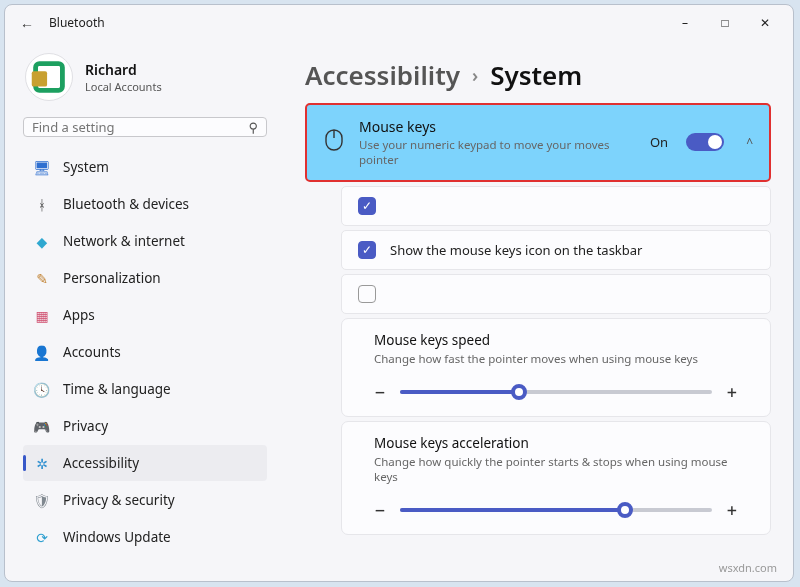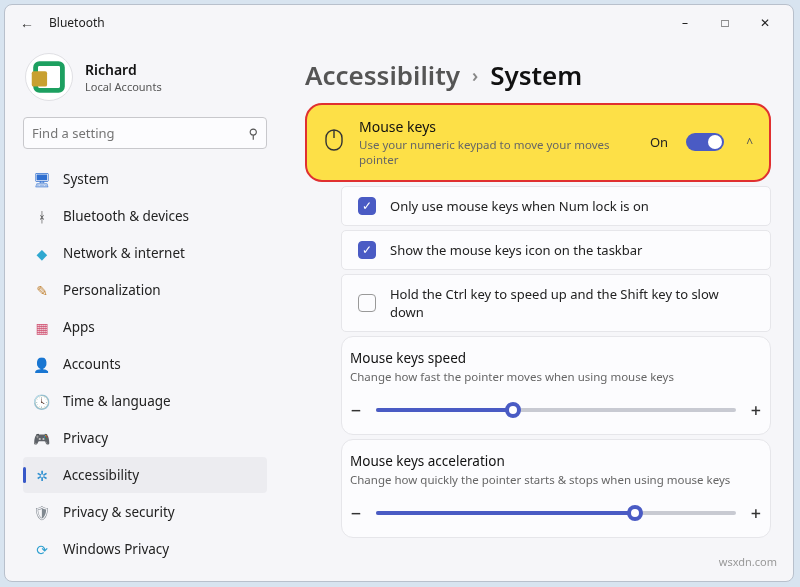--- a/index.html
+++ b/index.html
@@ -10,57 +10,57 @@
 .titlebar .title { font-size: 12px; color: #222; margin-left: 8px; }
 .titlebar .spacer { flex: 1; }
 .win-btn { width: 40px; height: 28px; display: flex; align-items: center; justify-content: center; font-size: 12px; color: #222; cursor: pointer; }
 .body { flex: 1; display: flex; overflow: hidden; }
 .sidebar { width: 270px; padding: 6px 8px 8px 18px; display: flex; flex-direction: column; }
 .profile { display: flex; align-items: center; gap: 12px; margin: 8px 0 16px 2px; }
 .avatar { width: 48px; height: 48px; border-radius: 50%; background: #fff; border: 1px solid #e0e0e4; position: relative; overflow: hidden; }
 .avatar svg { width: 100%; height: 100%; }
 .user-name { font-size: 14px; font-weight: 600; color: #111; }
 .user-sub { font-size: 11px; color: #555; }
-.searchbox { display: flex; align-items: center; border: 1px solid #c8c8cc; background: #fcfcfe; border-radius: 4px; height: 32px; padding: 0 8px; margin-bottom: 12px; }
+.searchbox { display: flex; align-items: center; border: 1px solid #c8c8cc; background: #fcfcfe; border-radius: 4px; height: 20px; padding: 0 8px; margin-bottom: 12px; }
 .searchbox input { flex: 1; border: none; outline: none; background: transparent; font-size: 13px; color: #333; }
 .searchbox .mag { color: #555; font-size: 13px; }
 .nav { display: flex; flex-direction: column; gap: 1px; }
 .nav-item { display: flex; align-items: center; gap: 12px; height: 36px; padding: 0 10px; border-radius: 4px; font-size: 13.5px; color: #222; cursor: pointer; position: relative; }
 .nav-item.active { background: #ececf0; }
 .nav-item.active::before { content: ""; position: absolute; left: 0; top: 10px; bottom: 10px; width: 3px; border-radius: 2px; background: #3858c8; }
 .nav-ico { width: 18px; height: 18px; display: flex; align-items: center; justify-content: center; font-size: 14px; }
 .main { flex: 1; padding: 18px 22px 8px 30px; overflow-y: auto; }
 .crumb { display: flex; align-items: center; gap: 12px; font-size: 26px; font-weight: 600; color: #111; margin-bottom: 10px; }
 .crumb .parent { color: #555; font-weight: 600; }
 .crumb .chev { color: #888; font-size: 18px; }
 .subhead { font-size: 13px; color: #555; margin-bottom: 20px; }
 .cards { display: flex; flex-direction: column; gap: 4px; }
-.card { background: #fde047; border: 1px solid #e6e6ea; border-radius: 17px; padding: 12px 16px; }
+.card { background: #7dd3fc; border: 1px solid #e6e6ea; border-radius: 5px; padding: 12px 16px; }
 .card.highlight { border: 2px solid #e03030; }
 .row { display: flex; align-items: center; gap: 14px; }
 .row .icon { width: 22px; text-align: center; color: #333; font-size: 16px; }
 .row .texts { flex: 1; }
 .row .ttl { font-size: 14px; color: #111; }
 .row .sub { font-size: 11.5px; color: #666; line-height: 1.3; margin-top: 2px; }
 .state-label { font-size: 13px; color: #222; margin-right: 4px; }
 .toggle { width: 38px; height: 18px; border-radius: 10px; background: #4a5bc4; position: relative; cursor: pointer; }
 .toggle::after { content: ""; position: absolute; right: 2px; top: 2px; width: 14px; height: 14px; background: #fff; border-radius: 50%; }
 .chev-sm { color: #555; font-size: 12px; margin-left: 8px; cursor: pointer; }
 .sub-card { background: #fcfcfe; border: 1px solid #e6e6ea; border-radius: 5px; padding: 10px 16px; margin-left: 36px; display: flex; align-items: center; gap: 14px; font-size: 13px; color: #222; }
 .chk { width: 18px; height: 18px; border-radius: 4px; border: 1px solid #999; display: inline-flex; align-items: center; justify-content: center; font-size: 12px; color: #fff; }
 .chk.on { background: #4a5bc4; border-color: #4a5bc4; }
-.slider-card { background: #fcfcfe; border: 1px solid #e6e6ea; border-radius: 12px; padding: 12px 8px; margin-left: 36px; }
+.slider-card { background: #fcfcfe; border: 1px solid #e6e6ea; border-radius: 7px; padding: 12px 32px; margin-left: 36px; }
 .slider-card .ttl { font-size: 13.5px; color: #111; }
 .slider-card .sub { font-size: 11.5px; color: #666; margin-top: 2px; }
 .slider-row { display: flex; align-items: center; gap: 14px; margin-top: 14px; }
 .pm { font-size: 18px; font-weight: 500; color: #333; width: 12px; text-align: center; cursor: pointer; }
 .track { flex: 1; height: 4px; background: #c8cad2; border-radius: 2px; position: relative; }
 .fill { position: absolute; left: 0; top: 0; bottom: 0; background: #4a5bc4; border-radius: 2px; }
 .thumb { position: absolute; top: 50%; width: 16px; height: 16px; border-radius: 50%; background: #fff; border: 4px solid #4a5bc4; transform: translate(-50%, -50%); }
-.watermark { position: absolute; bottom: 12px; right: 16px; font-size: 11px; color: #999; }
+.watermark { position: absolute; bottom: 6px; right: 16px; font-size: 11px; color: #999; }
 </style>
 </head>
 <body>
 
 <div class="window">
 
   <div class="titlebar">
     <div class="back">←</div>
     <div class="title">Bluetooth</div>
     <div class="spacer"></div>
@@ -126,21 +126,21 @@
           <div class="nav-item active">
             <span class="nav-ico" style="color:#3090d0">✲</span>
             <span>Accessibility</span>
           </div>
           <div class="nav-item">
             <span class="nav-ico" style="color:#808890">🛡</span>
             <span>Privacy &amp; security</span>
           </div>
           <div class="nav-item">
             <span class="nav-ico" style="color:#30a0d0">⟳</span>
-            <span>Windows Privacy</span>
+            <span>Windows Update</span>
           </div>
         </div>
     </div>
 
     <div class="main">
       <div class="crumb">
         <span class="parent">Accessibility</span>
         <span class="chev">›</span>
         <span>System</span>
       </div>
@@ -159,31 +159,29 @@
               <div class="sub">Use your numeric keypad to move your moves pointer</div>
             </div>
             <div class="state-label">On</div>
             <div class="toggle"></div>
             <div class="chev-sm">^</div>
           </div>
         </div>
 
         <div class="sub-card">
           <span class="chk on">✓</span>
-          <span>Only use mouse keys when Num lock is on</span>
         </div>
 
         <div class="sub-card">
           <span class="chk on">✓</span>
           <span>Show the mouse keys icon on the taskbar</span>
         </div>
 
         <div class="sub-card">
           <span class="chk"></span>
-          <span>Hold the Ctrl key to speed up and the Shift key to slow down</span>
         </div>
 
         <div class="slider-card">
           <div class="ttl">Mouse keys speed</div>
           <div class="sub">Change how fast the pointer moves when using mouse keys</div>
           <div class="slider-row">
             <span class="pm">−</span>
             <div class="track">
               <div class="fill" id="fill1" style="width: 38%;"></div>
                 <div class="thumb" id="thumb1" style="left: 38%;"></div>

